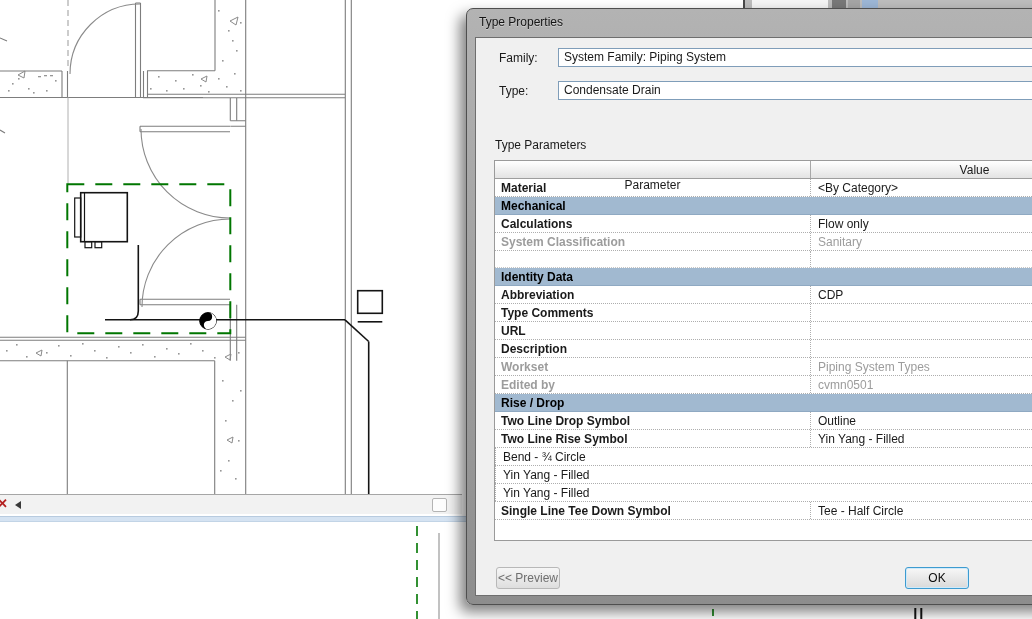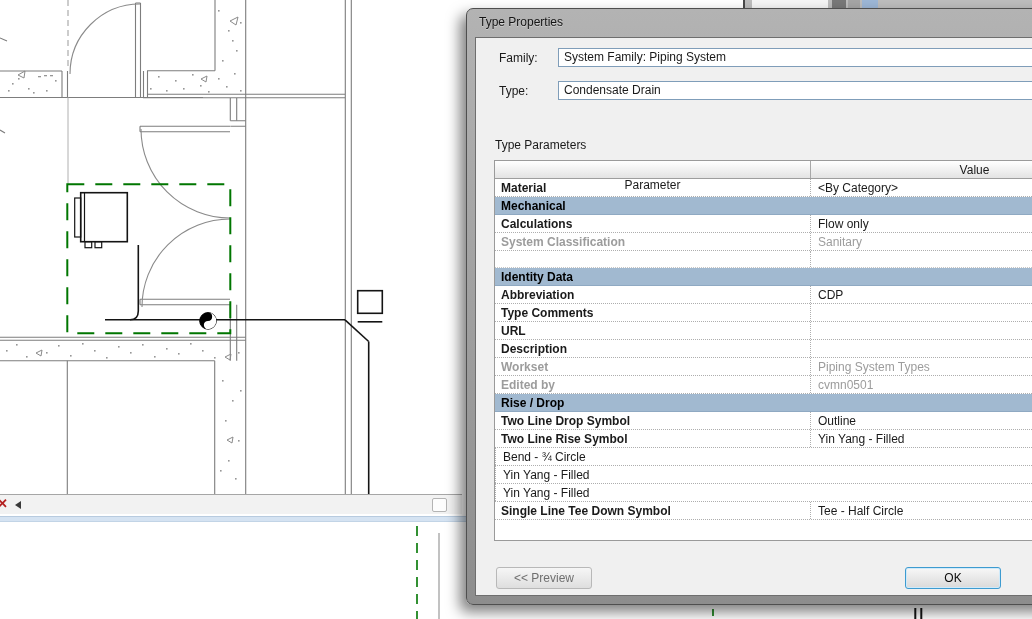--- a/index.html
+++ b/index.html
@@ -50,21 +50,21 @@
   .thp{width:315px;text-align:center;padding-top:17px;}
   .thv{flex:1;text-align:center;padding-top:2px;border-left:1px solid #a8a8a8;}
   .trow{display:flex;height:18px;border-bottom:1px dotted #aeaeae;background:#ffffff;}
   .tspacer{display:flex;height:17px;border-bottom:1px dotted #c6c6c6;background:#ffffff;}
   .pcell{width:315px;padding:2px 0 12px 6px;overflow:hidden;white-space:nowrap;font-weight:bold;}
   .vcell{flex:1;border-left:1px dotted #aeaeae;padding:2px 0 0 7px;overflow:hidden;white-space:nowrap;}
   .trow.disabled .pcell,.trow.disabled .vcell{color:#9c9c9c;}
   .tsection{height:18px;background:#a1b9d0;border-bottom:1px solid #8fa9c2;
             font-weight:bold;padding:2px 0 0 6px;color:#000;}
 
-  .btn{position:absolute;top:529px;width:96px;height:22px;text-align:center;padding-top:3px;
+  .btn{position:absolute;top:529px;width:64px;height:22px;text-align:center;padding-top:3px;
        border-radius:3px;cursor:default;}
   .btn-preview{left:20px;background:linear-gradient(#f6f6f6,#dedede);
                border:1px solid #b8b8b8;color:#6f6f6f;}
   .btn-ok{left:429px;background:linear-gradient(#f7f7f7,#d9d9d9);
           border:1px solid #3d9bd0;box-shadow:inset 0 0 0 1px #cfeafa;color:#0c0c0c;}
 </style>
 </head>
 <body>
 
 <div id="stage">

